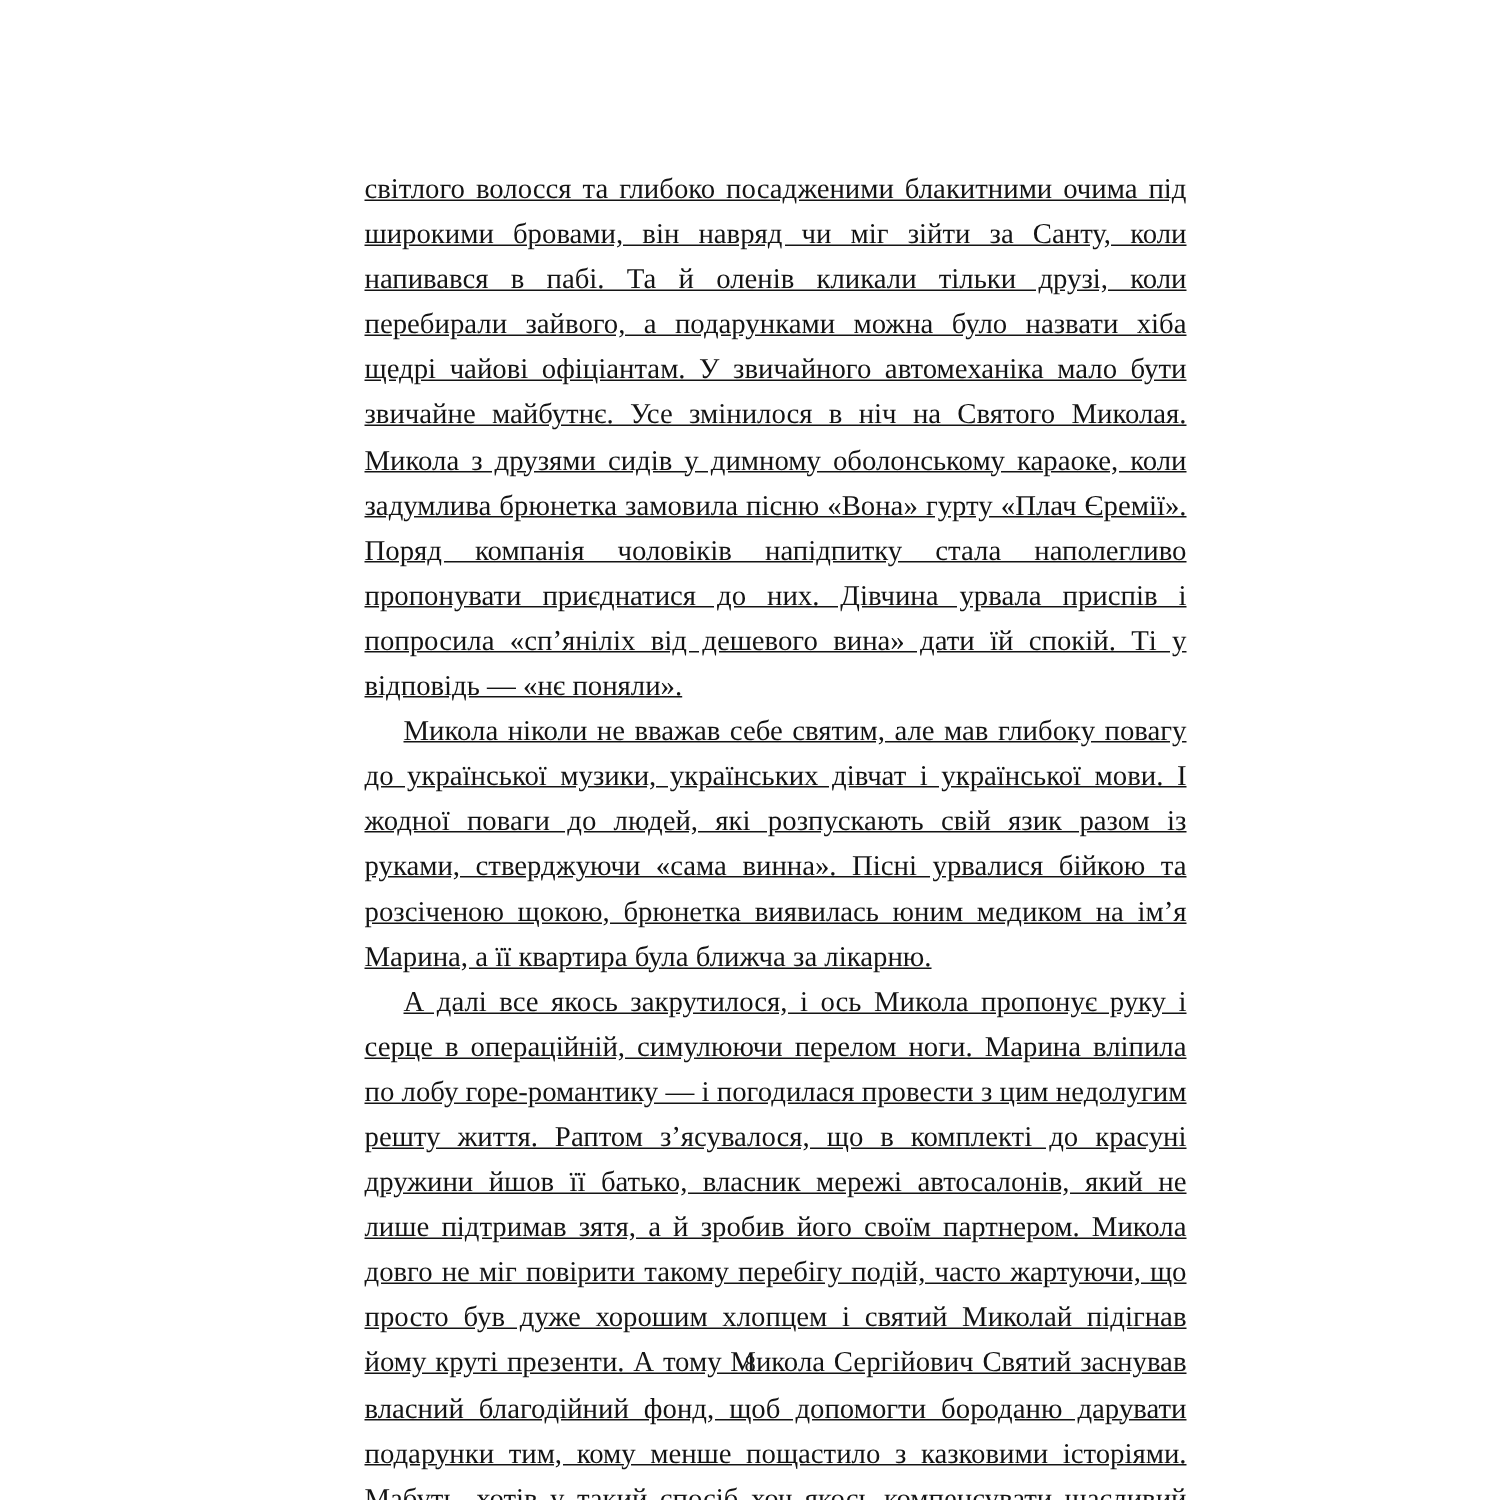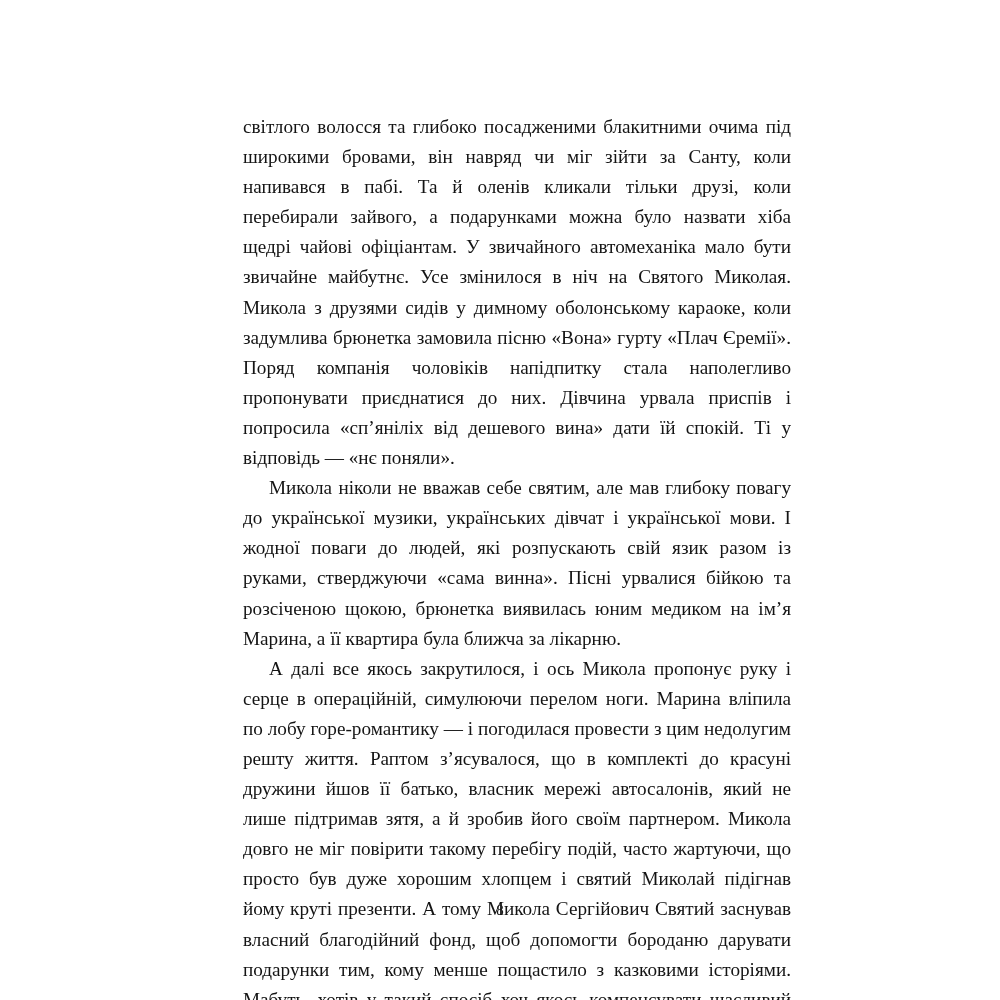--- a/index.html
+++ b/index.html
@@ -27,20 +27,21 @@
     width: 548px;
   }
   .para {
     margin: 0;
     font-size: 19.2px;
     line-height: 30.1px;
     text-align: justify;
     text-justify: inter-word;
     color: #141414;
     hyphens: manual;
+    text-decoration: underline;
   }
   .para.indent {
     text-indent: 26px;
   }
   .page-number {
     position: absolute;
     left: 0;
     top: 902px;
     width: 1000px;
     text-align: center;

